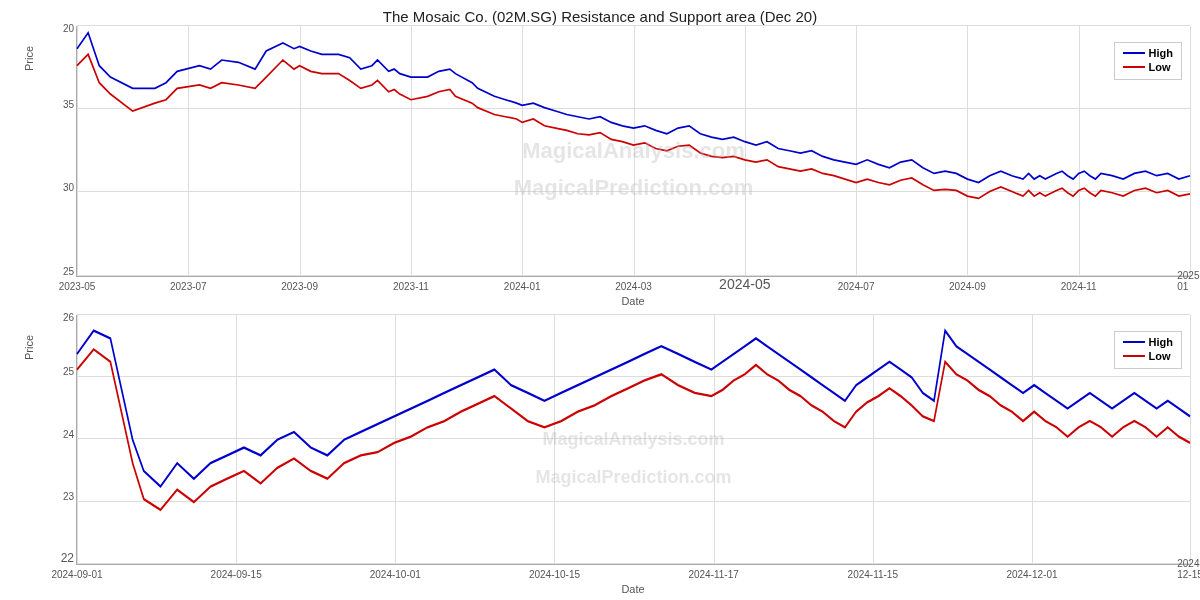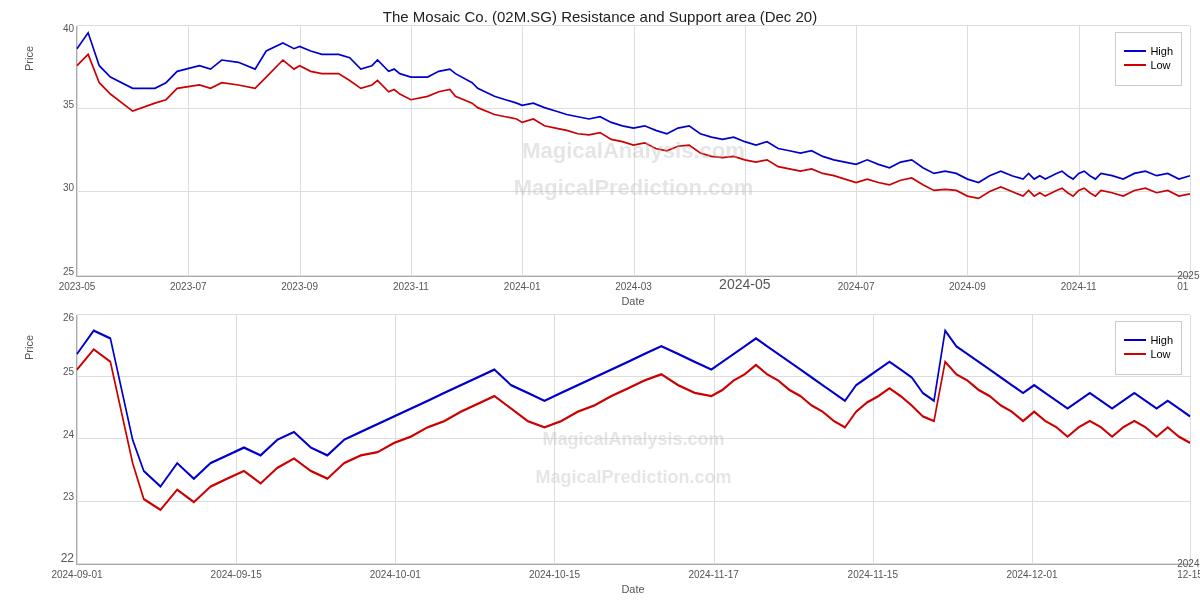--- a/index.html
+++ b/index.html
@@ -84,27 +84,28 @@
       transform: translate(-50%, -50%);
       font-size: 22px;
       color: rgba(180,180,180,0.35);
       white-space: nowrap;
       pointer-events: none;
       z-index: 2;
       font-weight: bold;
     }
     .legend {
       position: absolute;
-      top: 6px;
+      top: 16px;
       right: 8px;
       border: 1px solid #ccc;
       background: rgba(255,255,255,0.9);
-      padding: 12px 8px;
+      padding: 4px 8px;
       font-size: 11px;
       z-index: 5;
+      font-weight: bold;
     }
     .legend-item {
       display: flex;
       align-items: center;
       gap: 4px;
       margin-bottom: 2px;
     }
     .legend-line {
       width: 22px;
       height: 2px;
@@ -139,21 +140,21 @@
     <div class="chart-container">
       <div class="chart-area">
         <div style="display:flex;flex-direction:column;align-items:center;width:38px;">
           <div class="y-axis-label">Price</div>
         </div>
 
         <div style="position:relative;width:28px;">
           <div style="position:absolute;bottom:calc(0% + 0px);right:2px;font-size:10px;color:#555;">25</div>
           <div style="position:absolute;bottom:calc(33.3%);right:2px;font-size:10px;color:#555;">30</div>
           <div style="position:absolute;bottom:calc(66.6%);right:2px;font-size:10px;color:#555;">35</div>
-          <div style="position:absolute;bottom:calc(100% - 8px);right:2px;font-size:10px;color:#555;">40</div>
+          <div style="position:absolute;bottom:calc(100% - 8px);right:2px;font-size:10px;color:#555;">20</div>
         </div>
         <div class="chart-inner" id="top-chart-inner">
 
           <div class="grid-line-h" style="bottom:0%;"></div>
           <div class="grid-line-h" style="bottom:33.3%;"></div>
           <div class="grid-line-h" style="bottom:66.6%;"></div>
           <div class="grid-line-h" style="bottom:100%;"></div>
 
           <div class="grid-line-v" style="left:0%;"></div>
           <div class="grid-line-v" style="left:10%;"></div>

